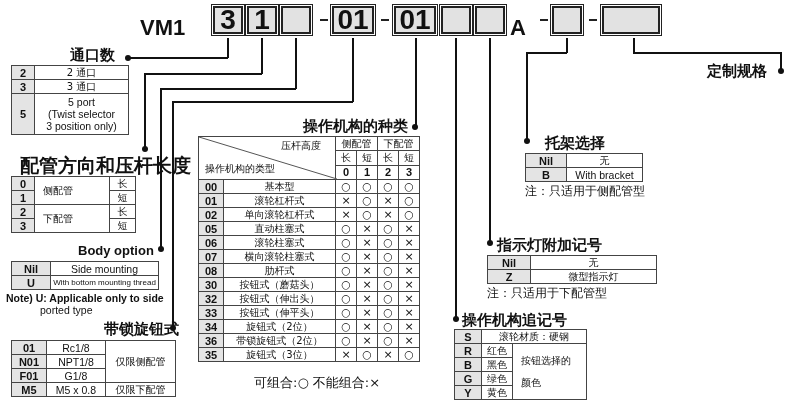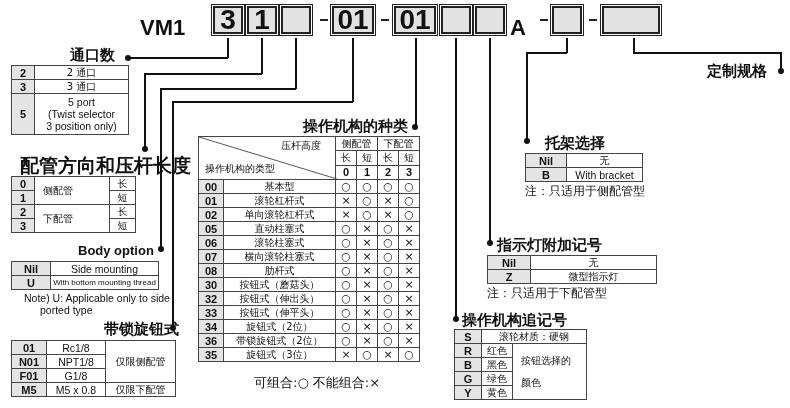--- a/index.html
+++ b/index.html
@@ -134,21 +134,21 @@
       <tr>
         <td class="k" style="width:38px;">Nil</td>
         <td class="en-note">Side mounting</td>
       </tr>
   <tr>
         <td class="k">U</td>
         <td class="en-note" style="font-size:8px;">With bottom mounting thread</td>
       </tr>
 </tbody>
   </table>
-<div class="note en-note" style="left:24px;top:292px;">Note) U: Applicable only to side</div>
+<div class="note en-note" style="left:6px;top:292px;font-weight:bold;">Note) U: Applicable only to side</div>
 <div class="note en-note" style="left:40px;top:304px;">ported type</div>
 
 <div class="title" style="left:104px;top:320px;">带锁旋钮式</div>
 <table class="t" style="left:11px;top:340px;width:165px;">
   <tbody>
       <tr>
         <td class="k" style="width:34px;">01</td>
         <td class="en-note" style="width:58px;">Rc1/8</td>
         <td rowspan="3">仅限侧配管</td>
       </tr>

